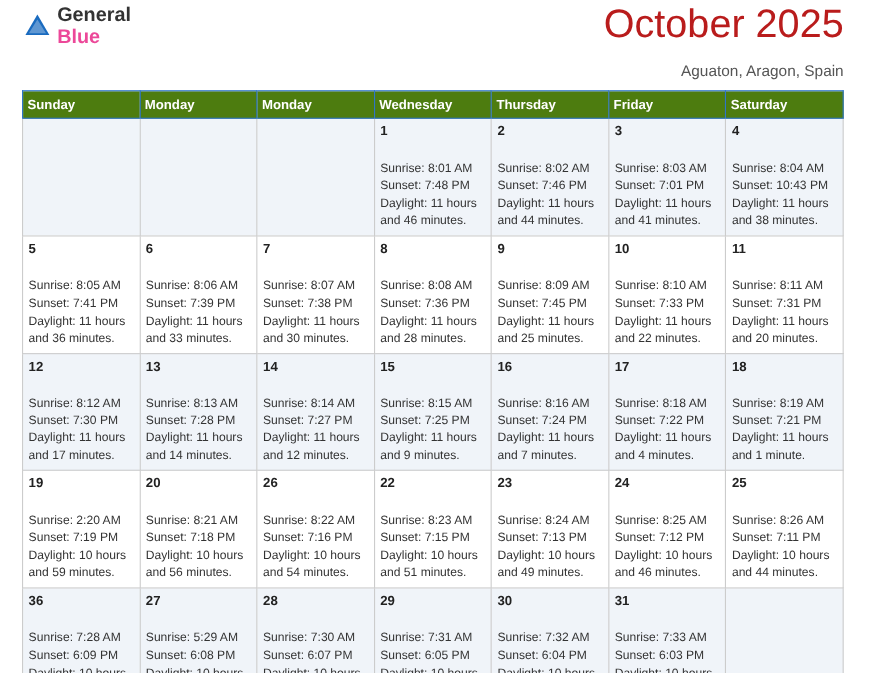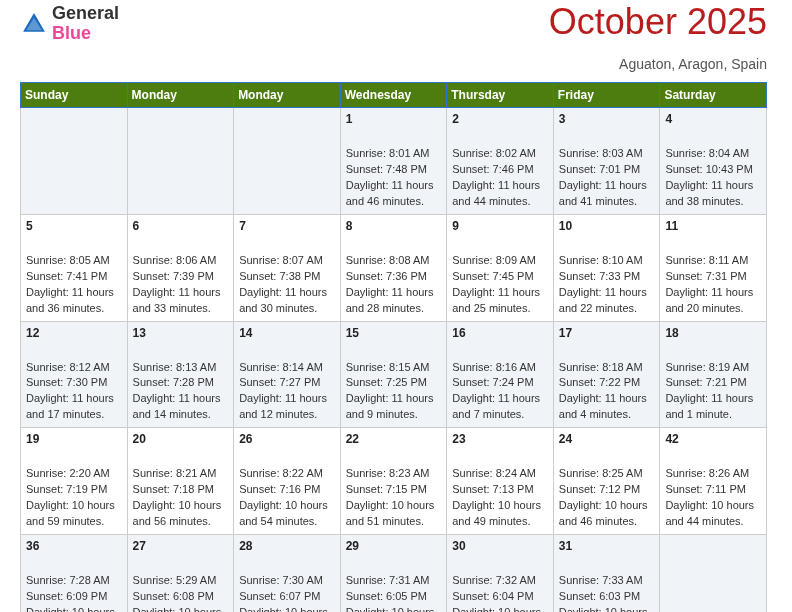--- a/index.html
+++ b/index.html
@@ -307,21 +307,21 @@
 and 49 minutes.</div>
           </td>
           <td>
             <span class="day-num">24</span>
             <div class="day-info">Sunrise: 8:25 AM
 Sunset: 7:12 PM
 Daylight: 10 hours
 and 46 minutes.</div>
           </td>
           <td>
-            <span class="day-num">42</span>
+            <span class="day-num">25</span>
             <div class="day-info">Sunrise: 8:26 AM
 Sunset: 7:11 PM
 Daylight: 10 hours
 and 44 minutes.</div>
           </td>
         </tr>
         <tr>
           <td>
             <span class="day-num">36</span>
             <div class="day-info">Sunrise: 7:28 AM

